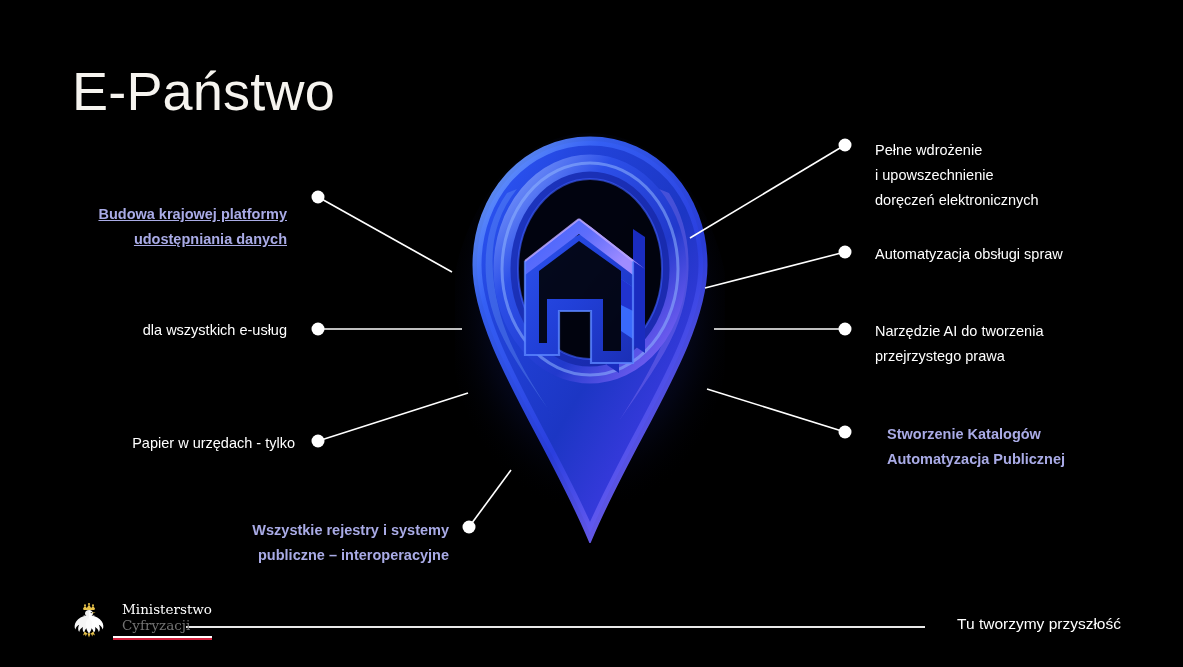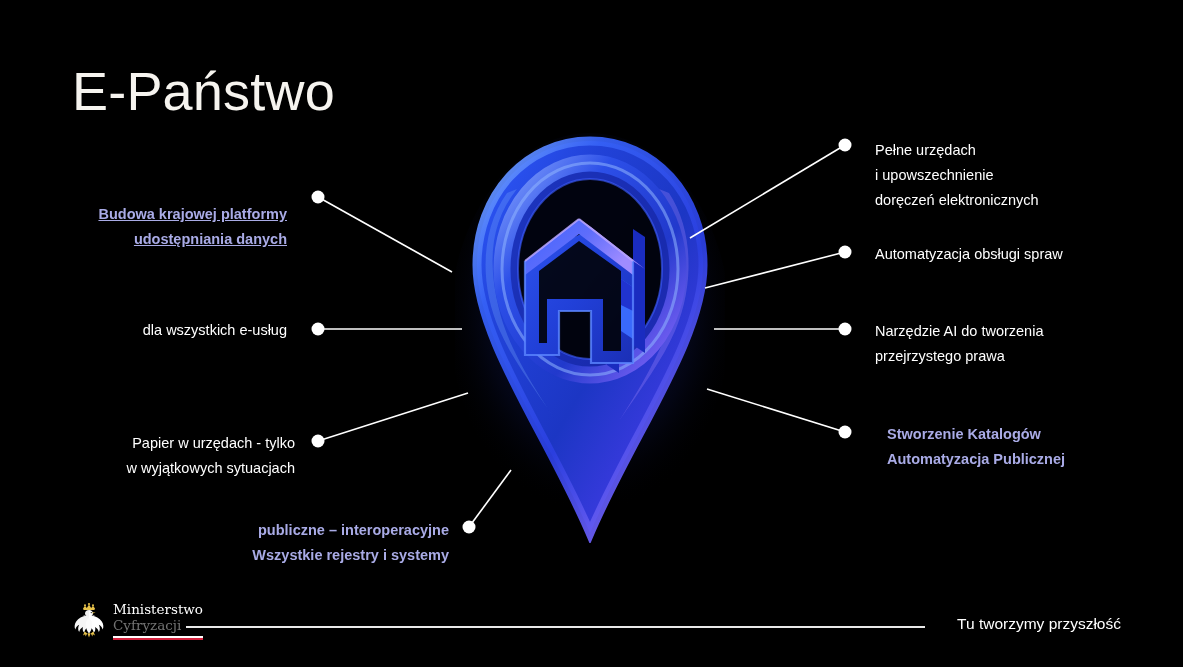--- a/index.html
+++ b/index.html
@@ -99,20 +99,21 @@
   #brand-text-block {
     position: relative;
     padding-bottom: 7px;
   }
   #brand-name {
     font-family: "DejaVu Serif", serif;
     font-size: 13.5px;
     line-height: 15.5px;
     color: #ffffff;
     white-space: nowrap;
+    margin-left: 9px;
   }
   #brand-bar {
     position: absolute;
     left: 0;
     bottom: 0;
     width: 100%;
     height: 4px;
     background: linear-gradient(to bottom, #ffffff 0 50%, #d4213d 50% 100%);
   }
   #tagline {
@@ -242,30 +243,29 @@
     <div>Budowa krajowej platformy</div>
     <div>udostępniania danych</div>
   </div>
 
   <div class="callout left" id="c-eplatnosci">
     <div>dla wszystkich e-usług</div>
   </div>
 
   <div class="callout left" id="c-papier">
     <div>Papier w urzędach - tylko</div>
-    <div>w wyjątkowych sytuacjach</div>
   </div>
 
   <div class="callout left accent" id="c-rejestry">
+    <div>Wszystkie rejestry i systemy</div>
     <div>publiczne – interoperacyjne</div>
-    <div>Wszystkie rejestry i systemy</div>
   </div>
 
   <div class="callout right" id="c-doreczenia">
-    <div>Pełne urzędach</div>
+    <div>Pełne wdrożenie</div>
     <div>i upowszechnienie</div>
     <div>doręczeń elektronicznych</div>
   </div>
 
   <div class="callout right" id="c-automat">
     <div>Automatyzacja obsługi spraw</div>
   </div>
 
   <div class="callout right" id="c-ai">
     <div>Narzędzie AI do tworzenia</div>

